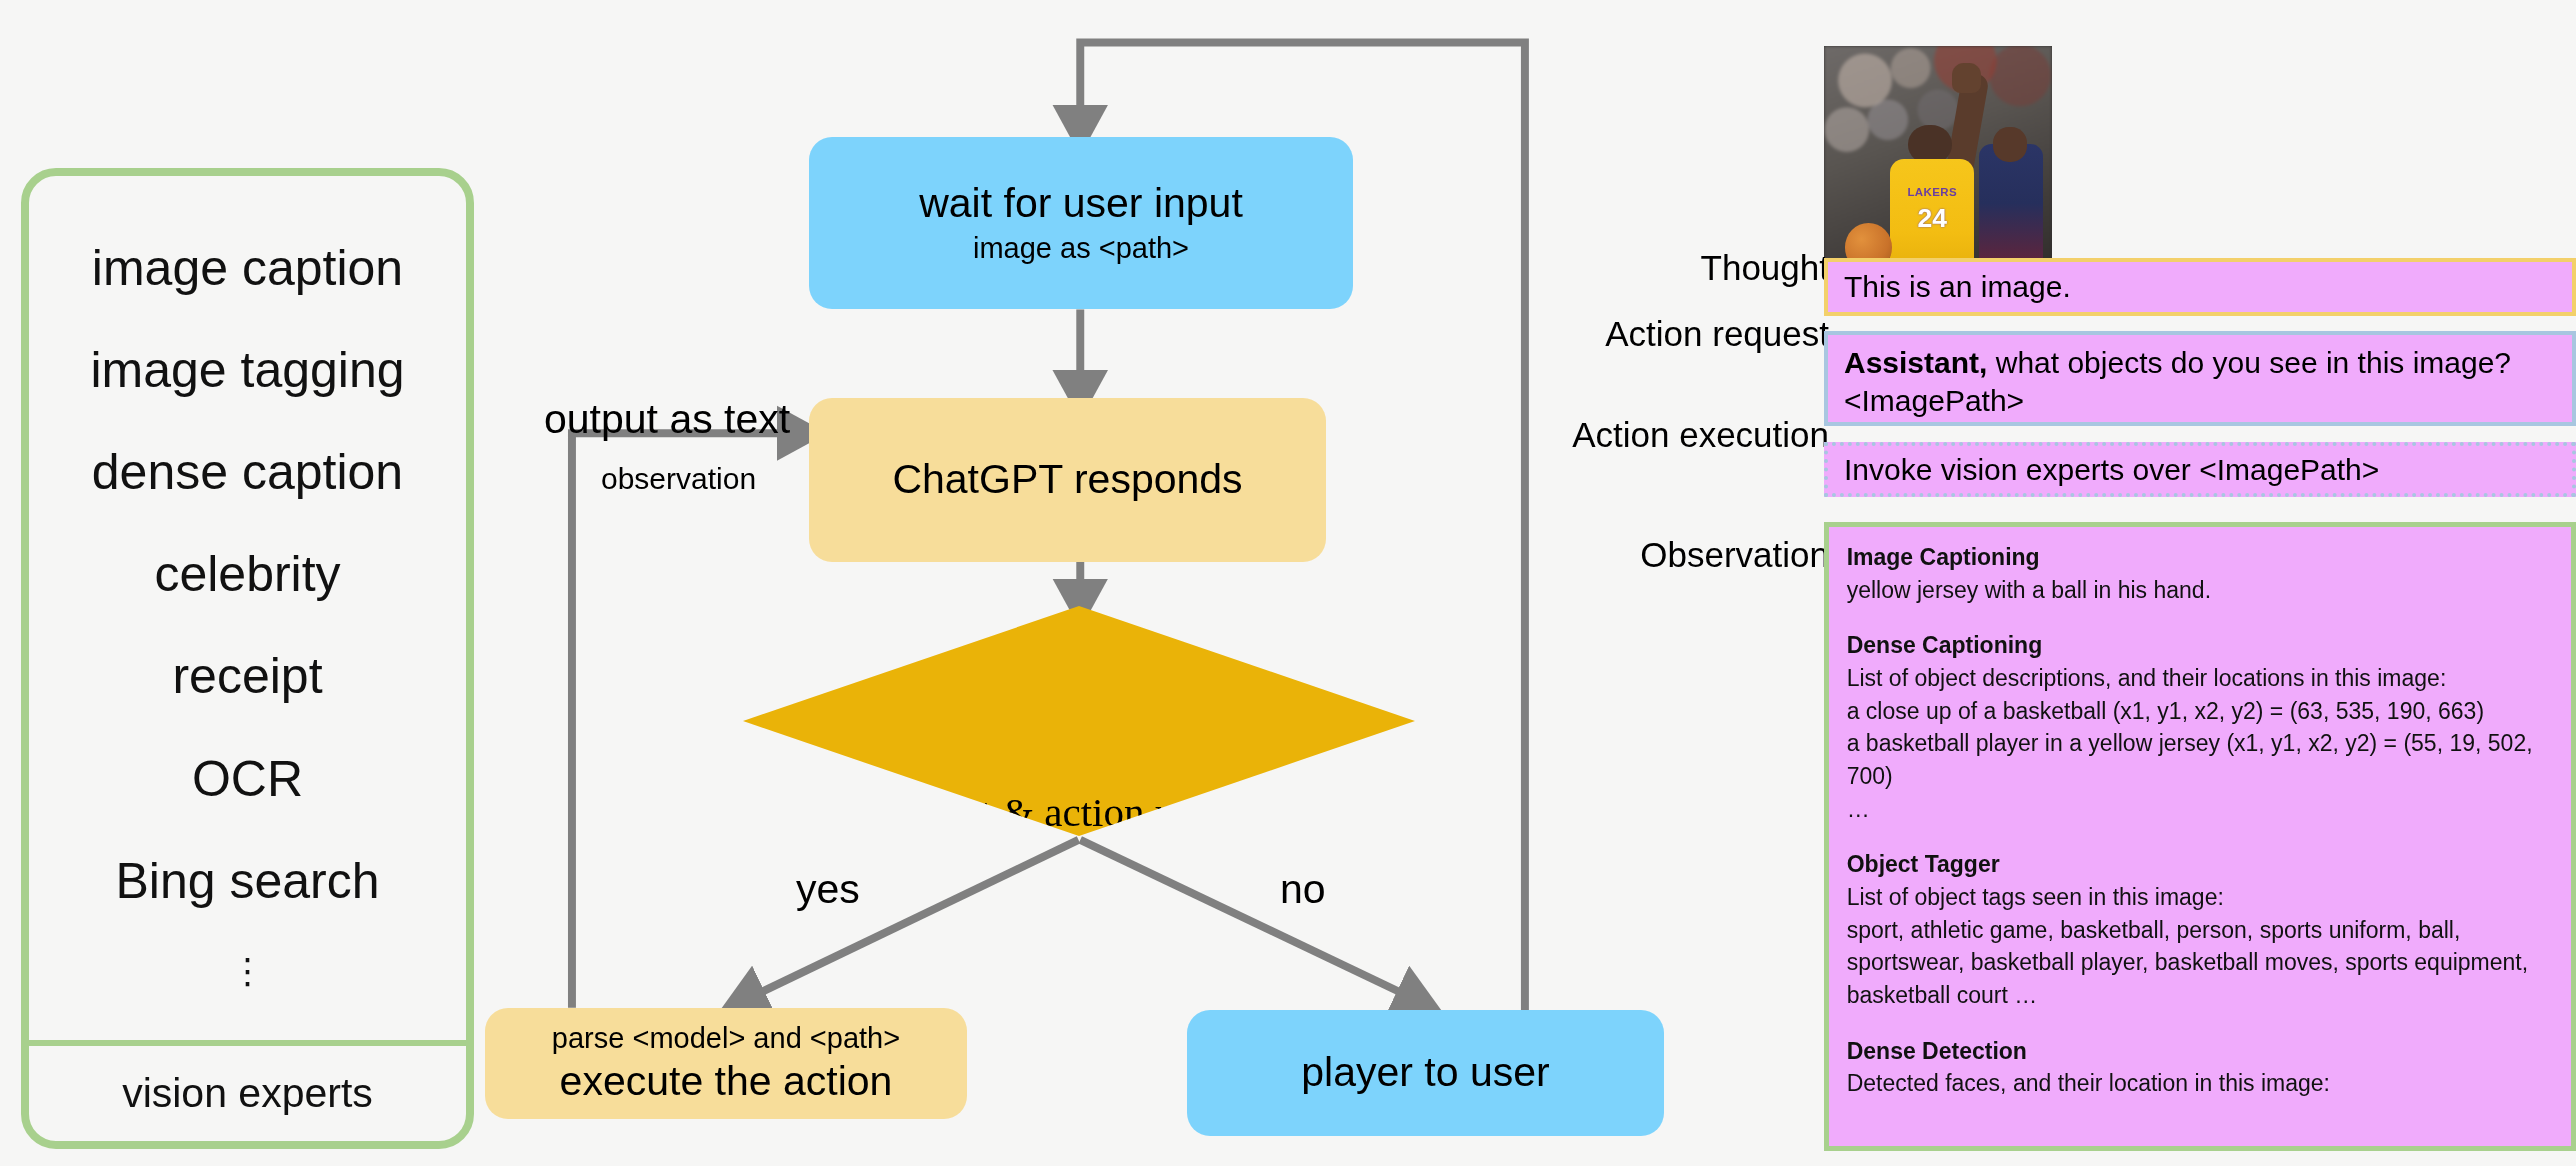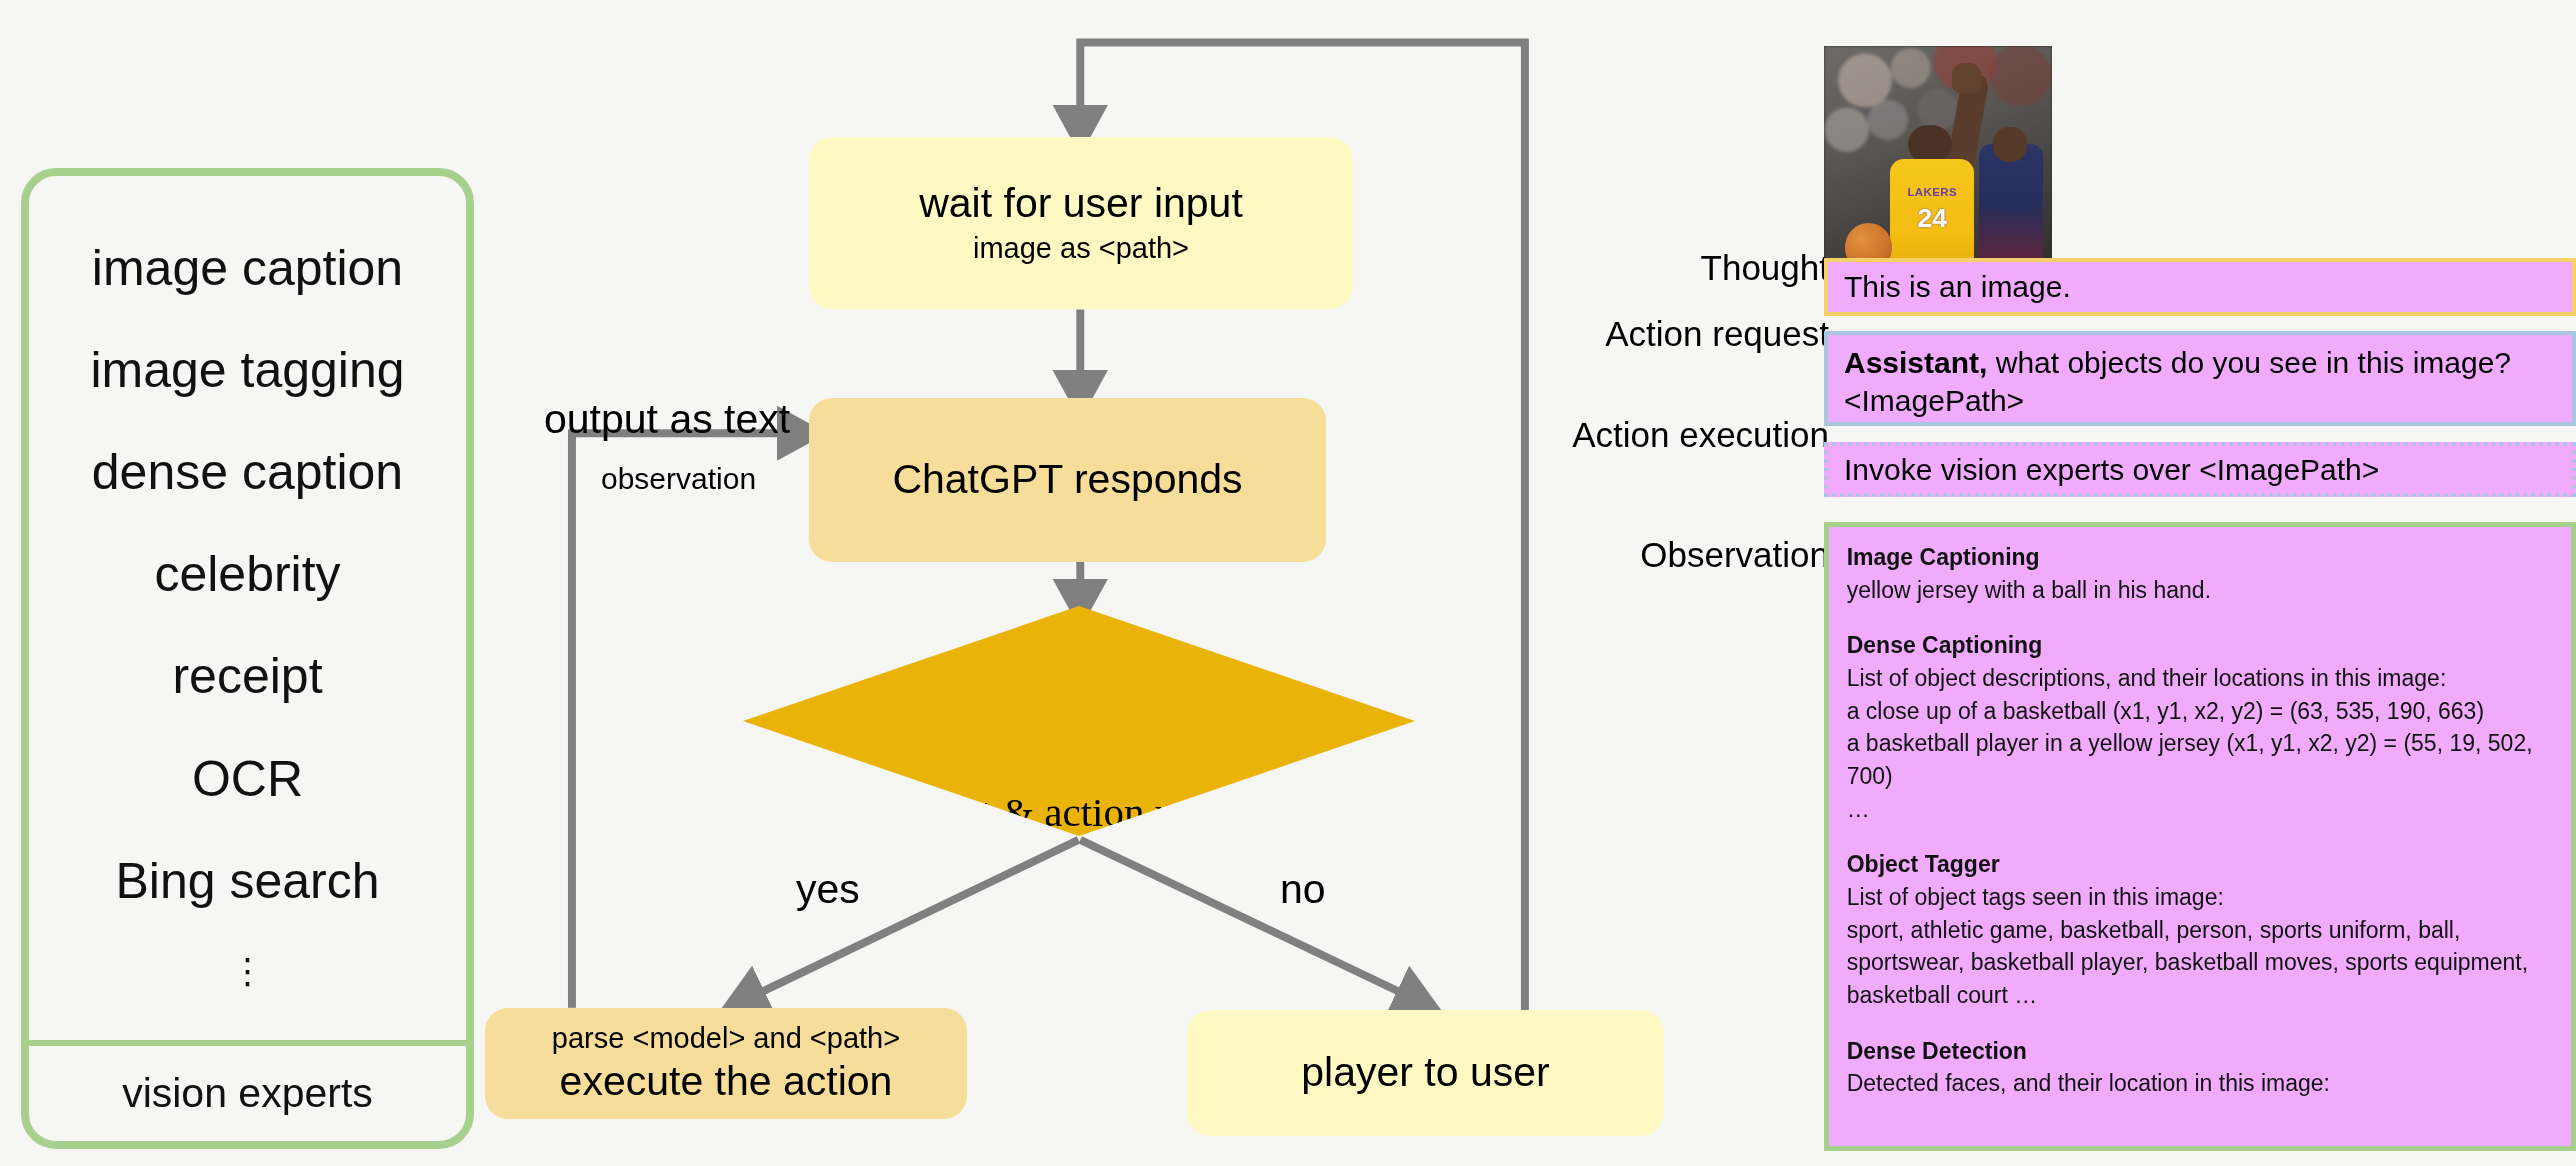--- a/index.html
+++ b/index.html
@@ -43,21 +43,21 @@
   }
 
   
   .flowbox{
     border-radius:23px;
     display:flex;flex-direction:column;
     align-items:center;justify-content:center;
     text-align:center;
     line-height:1.12;
   }
-  .flowbox.blue{background:#fef9c3;text-align:right;}
+  .flowbox.blue{background:#7dd3fc;text-align:right;}
   .flowbox.yellow{background:#f7dd9a;}
   .fb-main{font-size:41px;color:#000;}
   .fb-sub{font-size:29px;color:#000;margin-top:5.3px;}
 
   #box-wait{left:809px;top:137px;width:544px;height:172px;}
   #box-chatgpt{left:809px;top:398px;width:517px;height:164px;}
   #box-execute{left:485px;top:1008px;width:482px;height:111px;}
   #box-respond{left:1187px;top:1010px;width:477px;height:126px;}
   #box-execute .fb-sub{font-size:29px;margin:0 0 5.3px 0;}
   #box-execute .fb-main{font-size:41px;}

